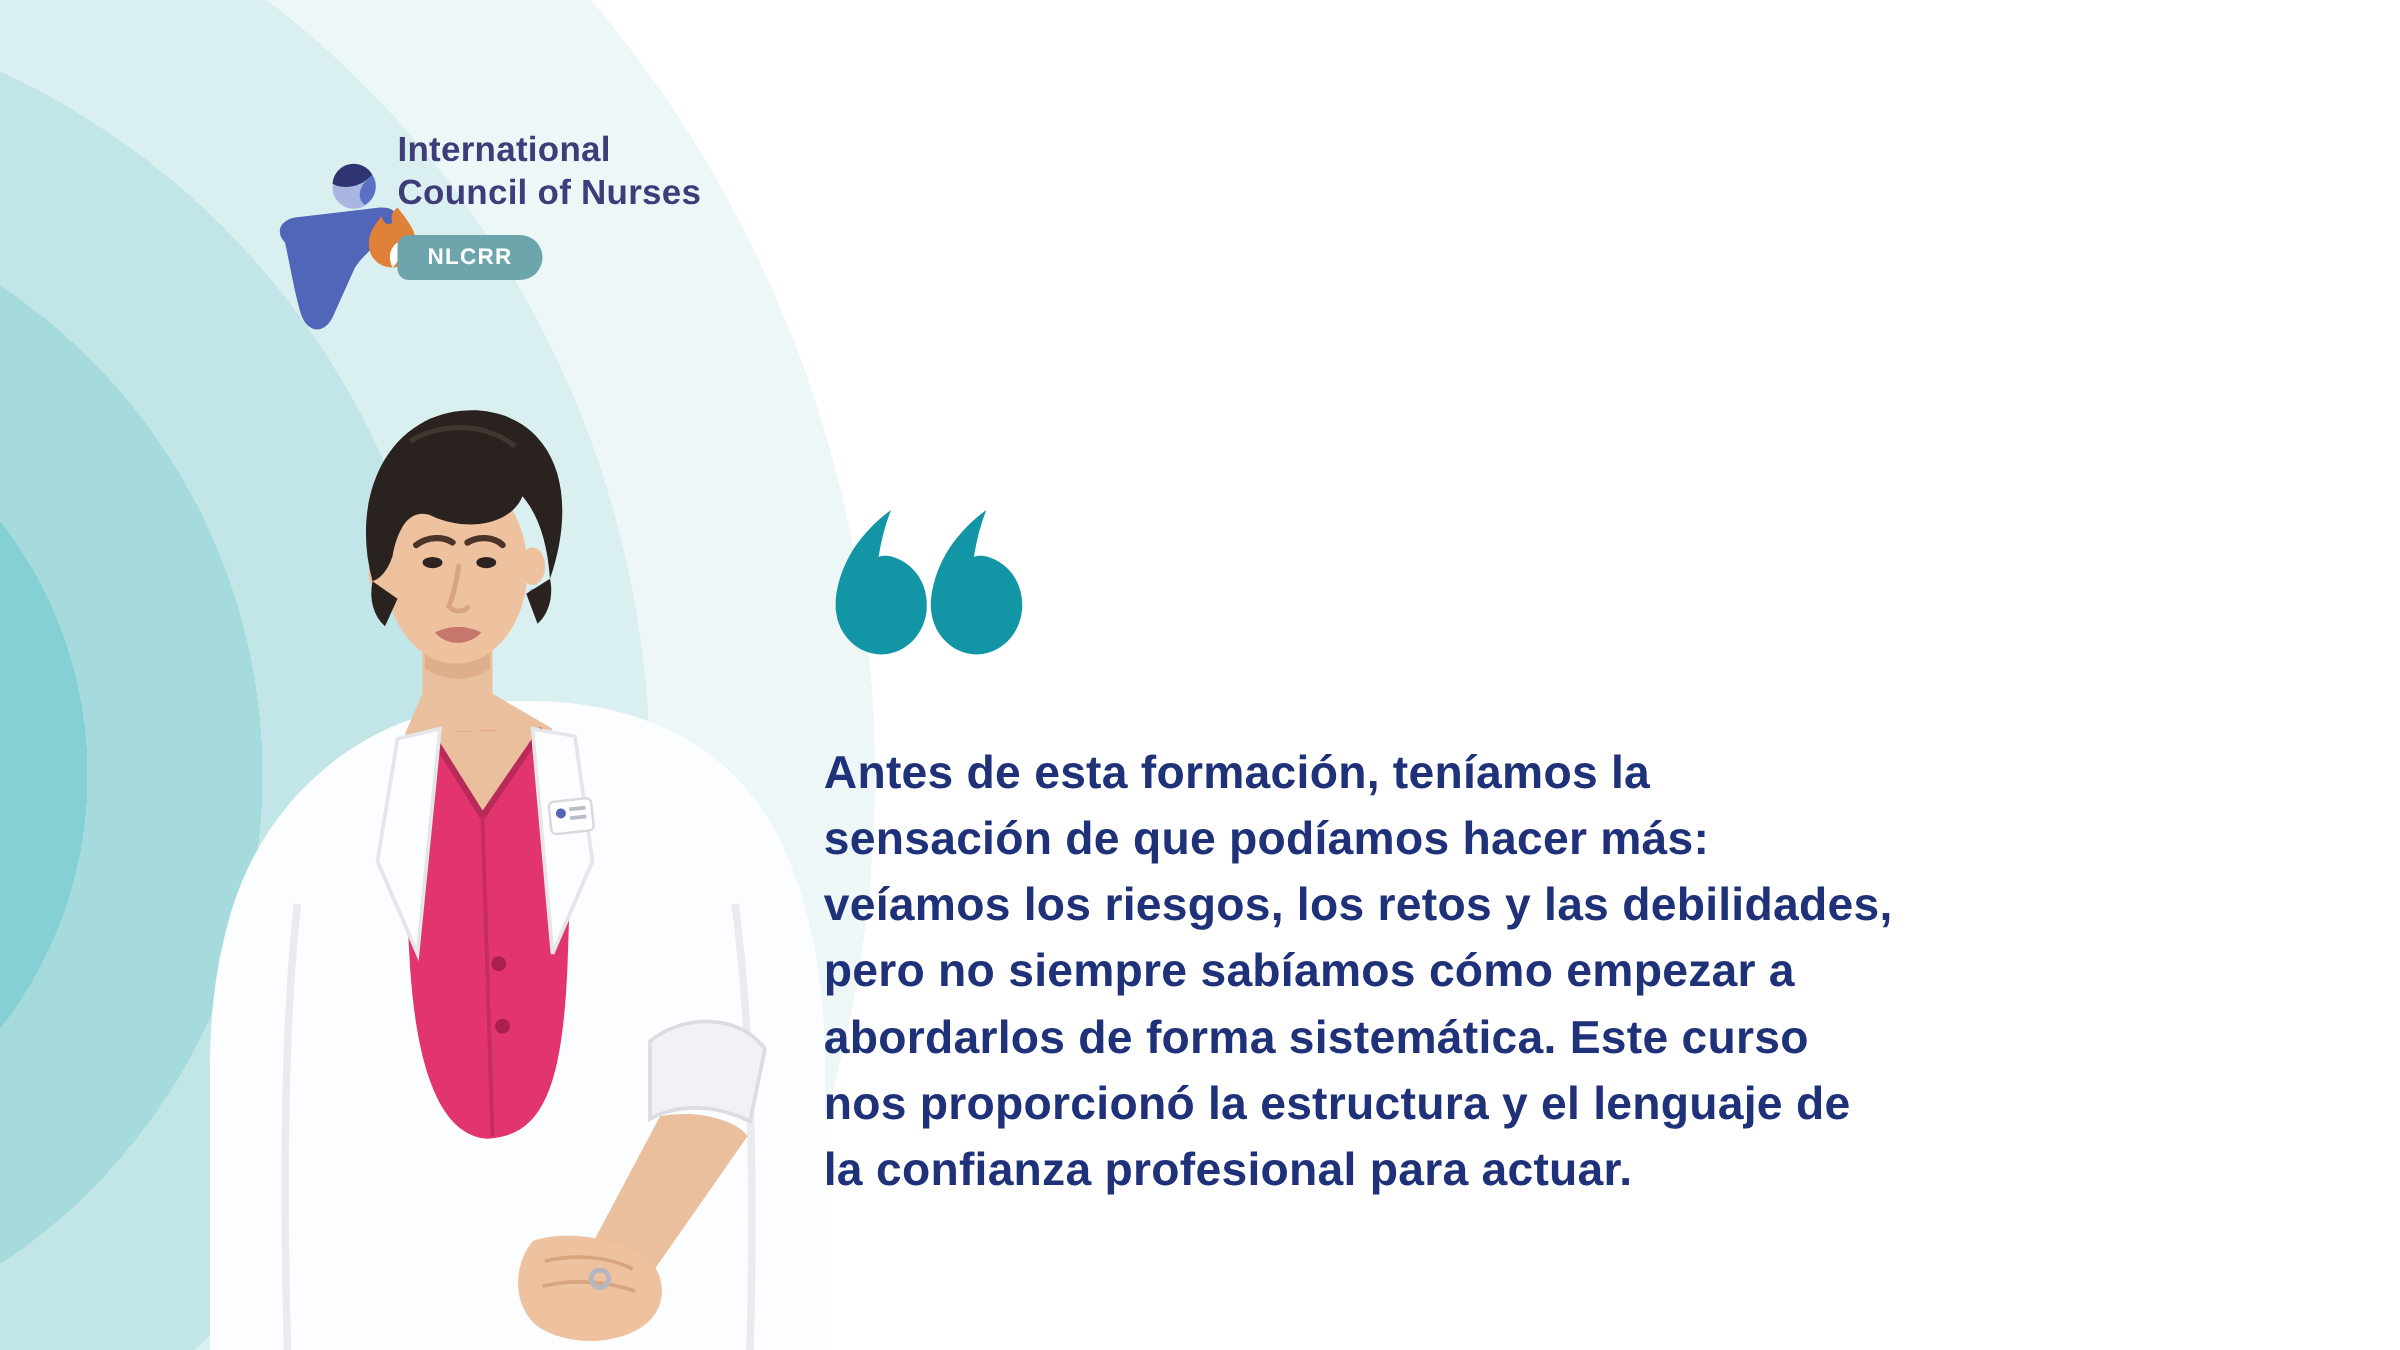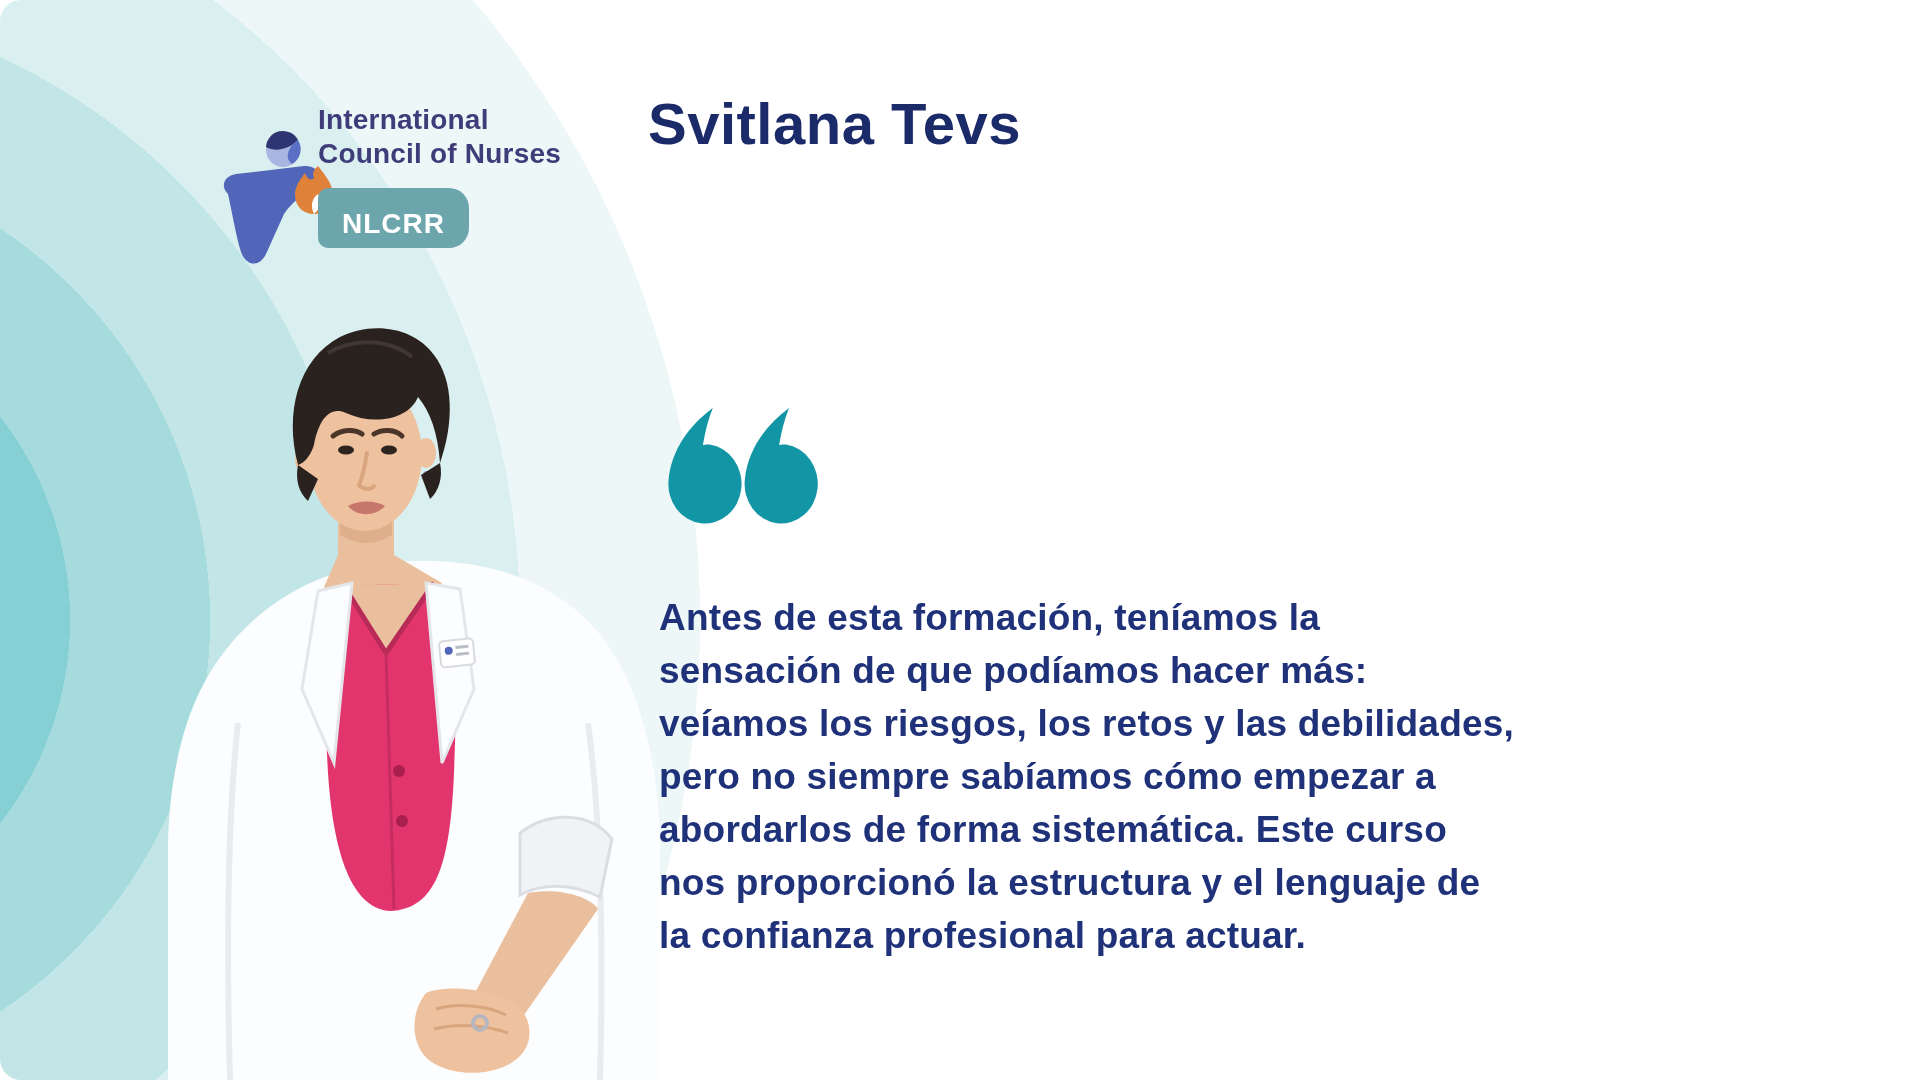--- a/index.html
+++ b/index.html
@@ -10,36 +10,35 @@
     font-family:"Liberation Sans", sans-serif;
     background:
       radial-gradient(circle at -260px 620px,
         #5fc5ca 0 200px,
         #84d0d4 200px 330px,
         #a5dbdd 330px 470px,
         #c2e6e8 470px 620px,
         #daeff0 620px 780px,
         #edf7f8 780px 960px,
         #ffffff 960px);
-    border-radius: 21px;
   }
   .pre{white-space:pre-line;}
 
   
   .logo-mark{position:absolute;left:200px;top:96px;width:140px;height:178px;}
   .brand-name{
     position:absolute;left:318px;top:103px;
     font-size:28px;font-weight:700;line-height:34px;
     color:#3f3c7a;letter-spacing:.2px;
   }
   .badge{
     position:absolute;left:318px;top:188px;
     background:#6ca6ac;color:#ffffff;
-    font-size:28px;font-weight:700;letter-spacing:1px;
-    padding:20px 24px 8px 24px;
+    font-size:18px;font-weight:700;letter-spacing:1px;
+    padding:7px 24px 8px 24px;
     border-radius:10px 20px 20px 10px;
   }
   .tagline{
     position:absolute;left:318px;top:231px;
     font-size:22.5px;font-weight:500;line-height:29px;
     color:#64a6ae;
   }
 
   
   .person-name{
@@ -130,21 +129,20 @@
     <path d="M160 60 C186 44 222 46 244 64" stroke="#4a403a" stroke-width="4" fill="none" opacity="0.7"></path>
 
     <path d="M165 143 C174 136 187 136 194 141" stroke="#4a3528" stroke-width="5" fill="none" stroke-linecap="round"></path>
     <path d="M206 141 C214 136 227 136 234 143" stroke="#4a3528" stroke-width="5" fill="none" stroke-linecap="round"></path>
     <ellipse cx="178" cy="157" rx="8" ry="4.5" fill="#2e241f"></ellipse>
     <ellipse cx="221" cy="157" rx="8" ry="4.5" fill="#2e241f"></ellipse>
     <path d="M199 160 C197 172 195 184 191 192 C195 197 203 197 206 193" stroke="#d9a57f" stroke-width="4" fill="none" stroke-linecap="round"></path>
     <path d="M180 213 C190 207 207 207 217 213 C207 224 189 224 180 213 Z" fill="#c7766b"></path>
   </svg>
 
-  <h1 class="person-name">Svitlana Tevs</h1>
 
   <svg class="quote-mark" viewBox="0 0 206 160" aria-hidden="true">
     <path d="M66 0 C36 22 12 54 8 94 A48 52 0 1 0 62 48 C59 48 56 48 53 49 C56 31 60 15 66 0 Z" fill="#1295a4"></path>
     <path d="M166 0 C136 22 112 54 108 94 A48 52 0 1 0 162 48 C159 48 156 48 153 49 C156 31 160 15 166 0 Z" fill="#1295a4"></path>
   </svg>
 
   <blockquote class="quote-text pre">Antes de esta formación, teníamos la
 sensación de que podíamos hacer más:
 veíamos los riesgos, los retos y las debilidades,
 pero no siempre sabíamos cómo empezar a

